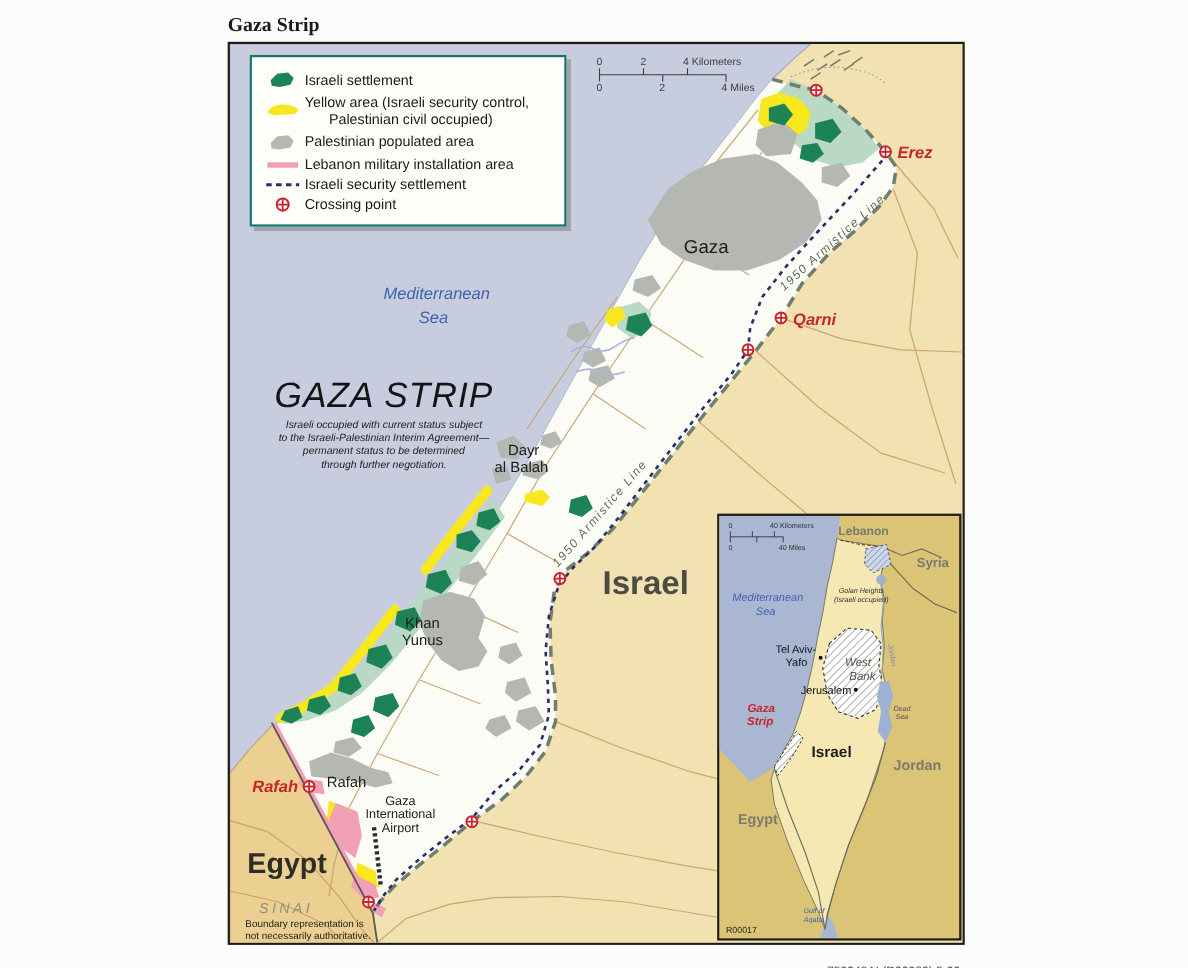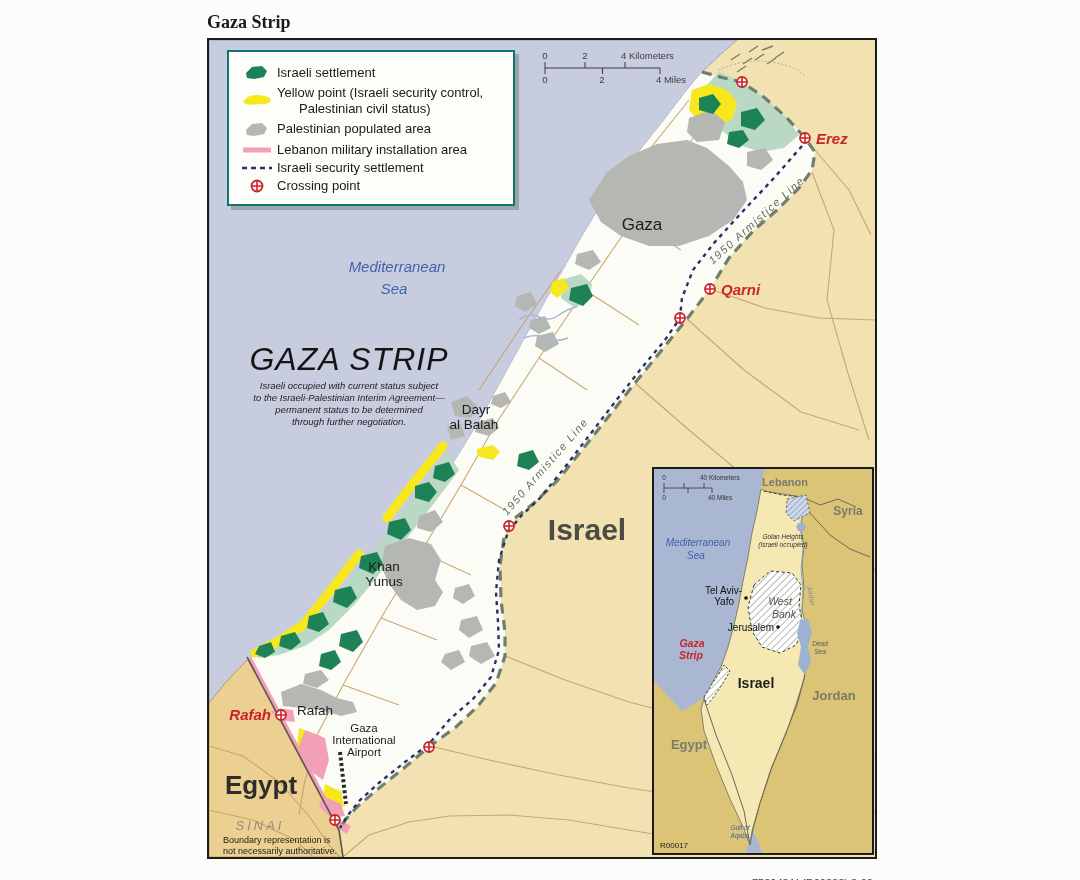--- a/index.html
+++ b/index.html
@@ -248,22 +248,22 @@
       </span>
       <span class="llabel">Israeli settlement</span>
     </div>
     <div class="lrow">
       <span class="lswatch">
         <svg width="34" height="22">
             <path d="M3,12 Q8,4 18,5 Q30,6 31,10 Q30,15 18,14 Q8,16 3,12 Z" fill="#f6e81c"></path>
           </svg>
       </span>
       <span class="llabel">
-        <span>Yellow point (Israeli security control,</span>
-        <span class="l2">Palestinian civil status)</span>
+        <span>Yellow area (Israeli security control,</span>
+        <span class="l2">Palestinian civil occupied)</span>
       </span>
     </div>
     <div class="lrow">
       <span class="lswatch">
         <svg width="34" height="20">
             <path d="M6,10 L12,4 22,3 27,8 24,14 14,16 7,15 Z" fill="#b4b7b2"></path>
           </svg>
       </span>
       <span class="llabel">Palestinian populated area</span>
     </div>

